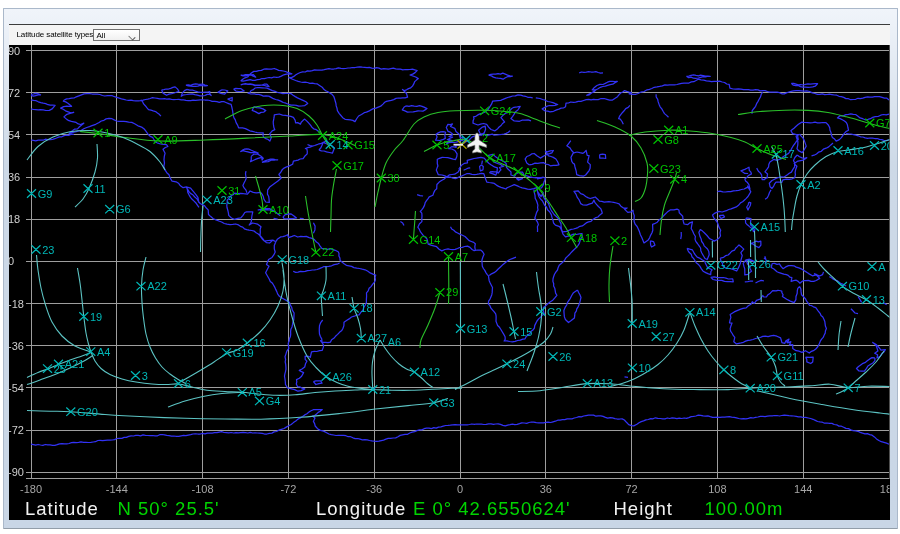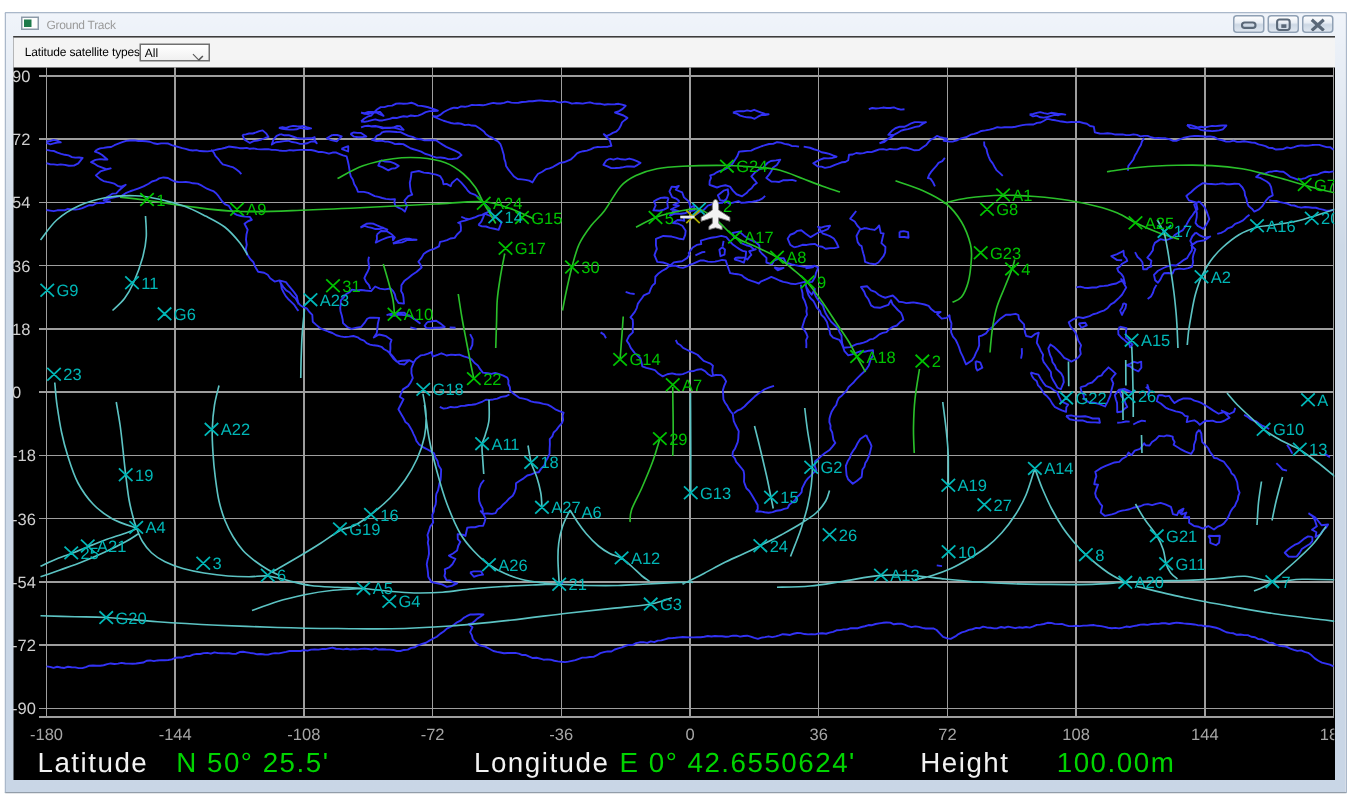--- a/index.html
+++ b/index.html
@@ -10,40 +10,20 @@
 .wbtn{position:absolute;top:1.5px;height:12px;width:21px;border:1px solid #8fa0b4;border-radius:2.5px;background:linear-gradient(#fefefe,#e9eef5 40%,#ccd7e4 55%,#dfe7f0);overflow:hidden}
 .wbtn svg{position:absolute;left:0;top:0.5px;display:block}
 #bmin{left:818px}#bmax{left:840.5px}#bclose{left:863.5px}
 #client{position:absolute;left:4.5px;top:15px;width:881px;height:496.5px;background:#000;border-top:1px solid #3c3c3c}
 #toolbar{position:absolute;left:0;top:0;width:100%;height:20px;background:#f4f4f4}
 #tlabel{position:absolute;left:8px;top:5.5px;font-size:8px;letter-spacing:-0.1px;color:#000}
 #combo{position:absolute;left:84px;top:4px;width:47px;height:12.5px;background:linear-gradient(#fff,#f0f0f0);border:1px solid #707070;font-size:8px;color:#000;padding:1.5px 3px}
 #combo:after{content:'';position:absolute;right:4px;top:4px;width:5px;height:5px;border-right:1.2px solid #555;border-bottom:1.2px solid #555;transform:rotate(45deg) scaleY(0.7)}
 </style></head><body>
 <div id="win">
- <div id="titlebar">
-  <div id="ticon"></div>
-      <div id="ttext">Ground Track</div>
-  <div class="wbtn" id="bmin">
-        <svg width="19" height="9.5" viewBox="0 0 19 9.5">
-          <rect x="5" y="3" width="9" height="3.6" rx="1.8" fill="none" stroke="#5a6878" stroke-width="1.4"></rect>
-        </svg>
-      </div>
-  <div class="wbtn" id="bmax">
-        <svg width="19" height="9.5" viewBox="0 0 19 9.5">
-          <rect x="5.4" y="1" width="8.4" height="7" rx="1.6" fill="none" stroke="#5a6878" stroke-width="1.4"></rect>
-          <rect x="8.2" y="4.2" width="3.4" height="2.4" fill="#5a6878"></rect>
-        </svg>
-      </div>
-  <div class="wbtn" id="bclose">
-        <svg width="19" height="9.5" viewBox="0 0 19 9.5">
-          <path d="M5.5 1.2L13.5 8.3M5.5 8.3L13.5 1.2" stroke="#5a6878" stroke-width="2.1"></path>
-        </svg>
-      </div>
- </div>
  <div id="client">
   <div id="toolbar">
         <span id="tlabel">Latitude satellite types</span>
         <div id="combo">All</div>
       </div>
  </div>
 </div>
 <svg width="900" height="534" viewBox="0 0 900 534" style="position:absolute;left:0;top:0;font-family:'Liberation Sans',sans-serif">
     <defs>
       <clipPath id="mapclip">

